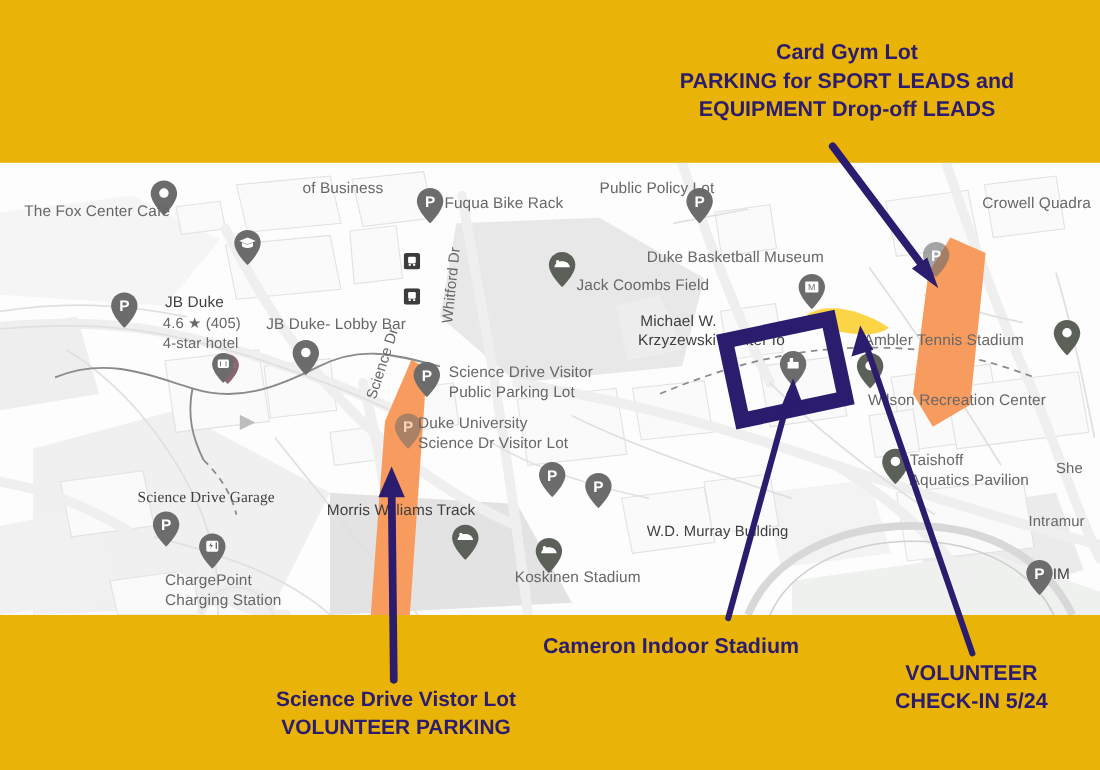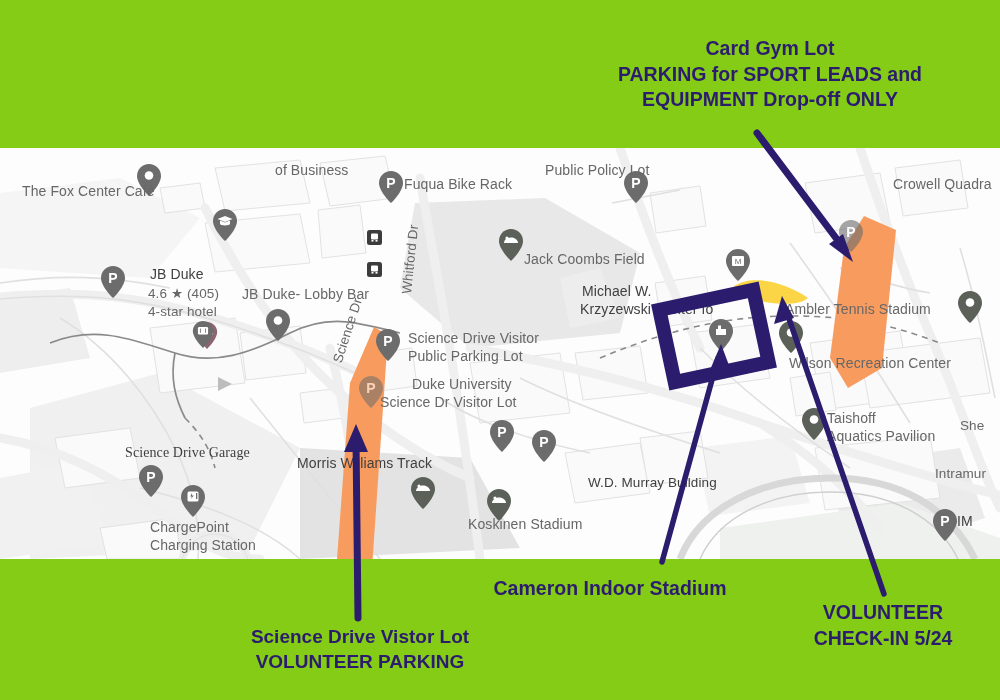--- a/index.html
+++ b/index.html
@@ -3,21 +3,21 @@
 <meta charset="utf-8">
 <style>
   * { box-sizing: border-box; }
   html, body {
     margin: 0; padding: 0;
     width: 1000px; height: 700px;
     background: #ffffff;
     font-family: "Liberation Sans", sans-serif;
     overflow: hidden;
   }
-  #page { position: relative; width: 1000px; height: 700px; background: #84cc16; }
+  #page { position: relative; width: 1000px; height: 700px; background: #eab308; }
 
   
   .anno {
     position: absolute;
     color: #2b1c6e;
     font-weight: bold;
     font-family: "Liberation Sans", sans-serif;
     text-align: center;
     line-height: 1.32;
     white-space: nowrap;
@@ -65,21 +65,21 @@
   #overlay { position: absolute; left:0; top:0; width:1000px; height:700px; pointer-events:none; }
 </style>
 </head>
 <body>
 
 <div id="page">
 
   <div class="anno" id="anno-cardgym">
     <div class="l1">Card Gym Lot</div>
     <div>PARKING for SPORT LEADS and</div>
-    <div>EQUIPMENT Drop-off ONLY</div>
+    <div>EQUIPMENT Drop-off LEADS</div>
   </div>
 
   <div id="map">
 
     <svg width="1000" height="411" viewBox="0 0 1000 411">
       <rect x="0" y="0" width="1000" height="411" fill="#fdfdfd"></rect>
 
       <g fill="#f0f0f0" stroke="none">
         <path d="M 30 260 L 160 225 L 300 300 L 250 400 L 30 411 Z"></path>
         <path d="M 415 55 L 545 50 L 640 105 L 620 185 L 470 200 L 400 140 Z" fill="#e8e8e8"></path>
@@ -380,33 +380,34 @@
           <rect x="4.5" y="10" width="2" height="1.6" fill="#fff"></rect>
           <rect x="8.5" y="10" width="2" height="1.6" fill="#fff"></rect>
         </svg>
     </div>
 
     <div class="lbl" style="left:22px;  top:35px;">The Fox Center Café</div>
     <div class="lbl" style="left:275px; top:14px;">of Business</div>
     <div class="lbl" style="left:404px; top:28px;">Fuqua Bike Rack</div>
     <div class="lbl" style="left:545px; top:14px;text-align:center;">Public Policy Lot</div>
     <div class="lbl" style="left:893px; top:28px;text-align:center;">Crowell Quadra</div>
+    <div class="lbl" style="left:588px; top:77px;">Duke Basketball Museum</div>
     <div class="lbl" style="left:524px; top:103px;">Jack Coombs Field</div>
     <div class="lbl ctr dark" style="left:150px; top:118px; width:94px;">JB Duke</div>
     <div class="lbl ctr" style="left:148px; top:138px; width:98px; font-size:13.5px;">4.6 ★ (405)</div>
     <div class="lbl ctr" style="left:148px; top:156px; width:98px; font-size:13.5px;">4-star hotel</div>
     <div class="lbl" style="left:242px; top:138px;">JB Duke- Lobby Bar</div>
     <div class="lbl rot-whit" style="left:399px; top:145px; font-size:13.5px;">Whitford Dr</div>
     <div class="lbl rot-sci" style="left:330px; top:212px; font-size:13.5px;">Science Dr</div>
     <div class="lbl ctr dark" style="left:582px; top:135px; width:120px;">Michael W.</div>
     <div class="lbl dark" style="left:580px; top:153px;">Krzyzewski Center fo</div>
     <div class="lbl" style="left:785px; top:153px;">Ambler Tennis Stadium</div>
     <div class="lbl" style="left:408px; top:182px;">Science Drive Visitor</div>
     <div class="lbl" style="left:408px; top:200px;">Public Parking Lot</div>
-    <div class="lbl" style="left:380px; top:228px;margin-left:32px;">Duke University</div>
+    <div class="lbl" style="left:380px; top:228px;">Duke University</div>
     <div class="lbl" style="left:380px; top:246px;">Science Dr Visitor Lot</div>
     <div class="lbl" style="left:789px; top:207px;">Wilson Recreation Center</div>
     <div class="lbl" style="left:827px; top:262px;">Taishoff</div>
     <div class="lbl" style="left:827px; top:280px;">Aquatics Pavilion</div>
     <div class="lbl" style="left:960px; top:270px; font-size:13.5px;">She</div>
     <div class="lbl dark" style="left:125px; top:297px;font-family:Liberation Serif, serif;">Science Drive Garage</div>
     <div class="lbl dark" style="left:297px; top:307px;">Morris Williams Track</div>
     <div class="lbl ctr" style="left:150px; top:371px; width:142px;">ChargePoint</div>
     <div class="lbl ctr" style="left:150px; top:389px; width:142px;">Charging Station</div>
     <div class="lbl" style="left:468px; top:368px;">Koskinen Stadium</div>

